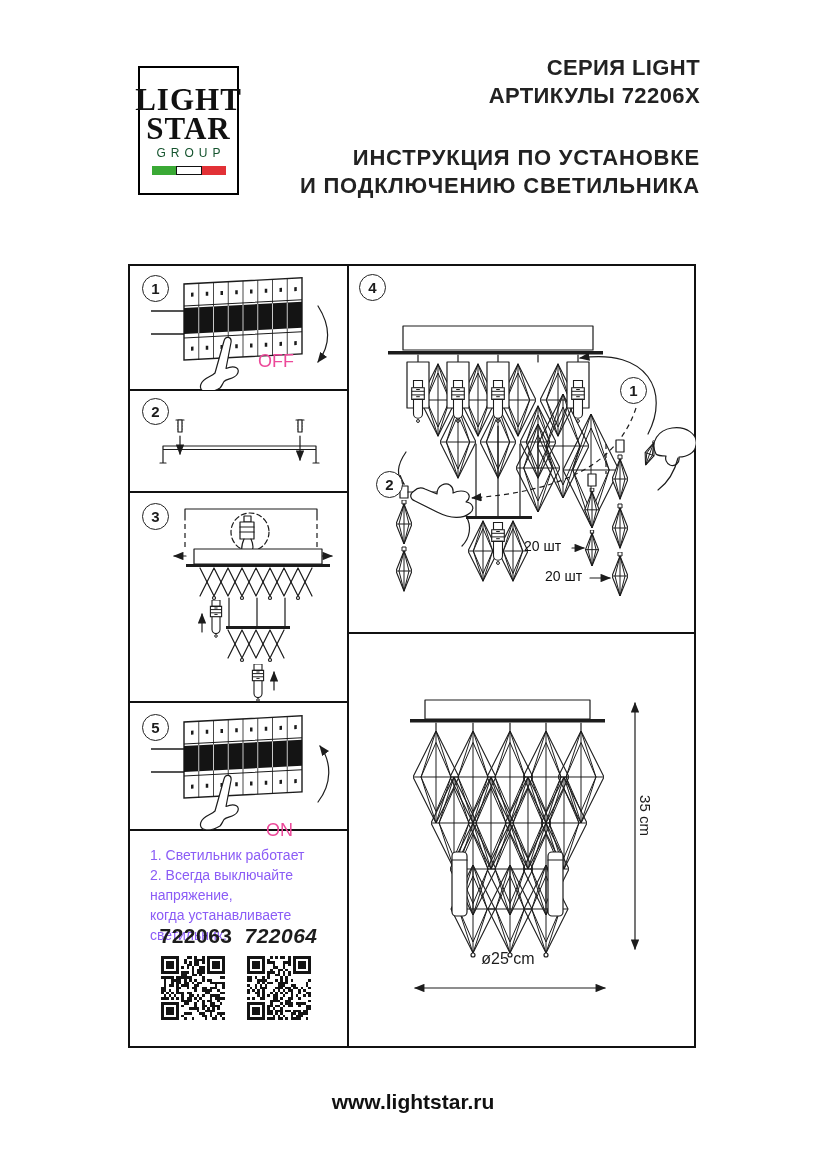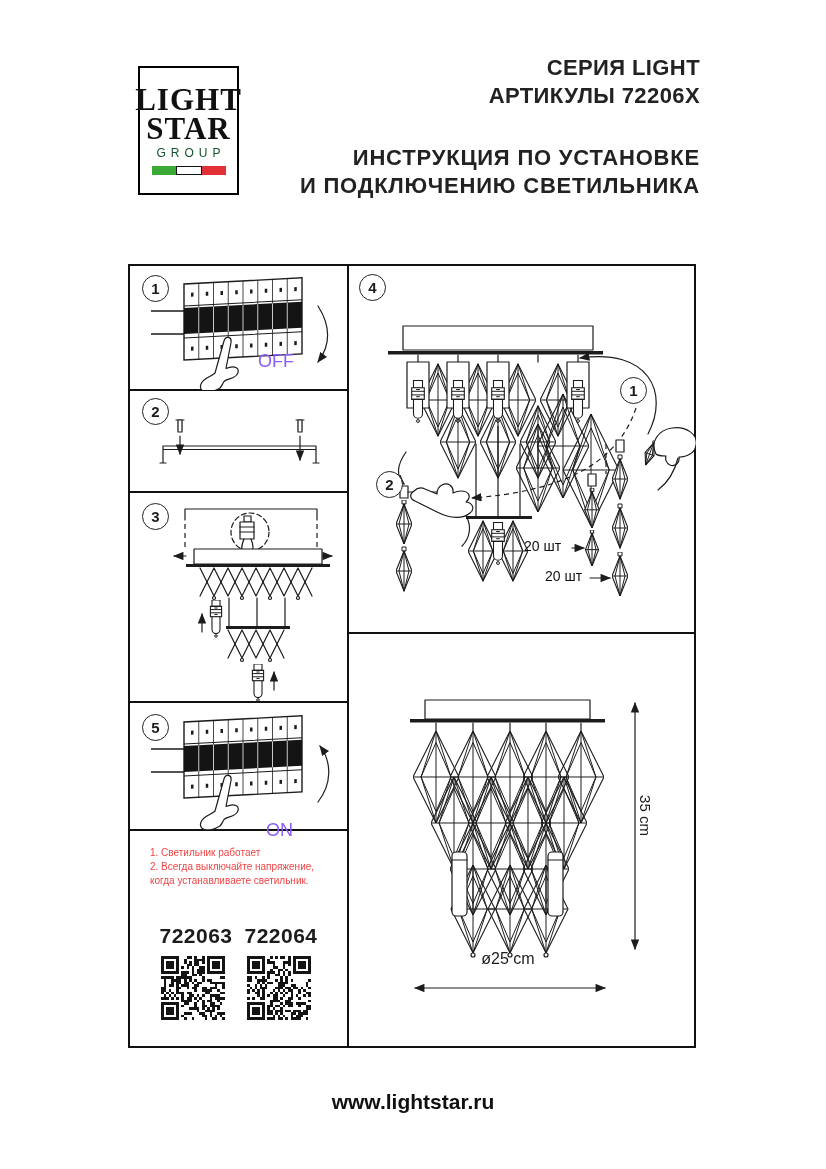--- a/index.html
+++ b/index.html
@@ -19,23 +19,23 @@
   .hdr-top{top:54px;font-size:22px;line-height:28px;letter-spacing:.4px;}
   .hdr-title{top:144px;font-size:22px;line-height:28px;letter-spacing:.8px;}
   
   .frame{position:absolute;left:128px;top:264px;width:568px;height:784px;border:2px solid #111;box-sizing:border-box;}
   .ln{position:absolute;background:#111;}
   
   .circ{position:absolute;width:27px;height:27px;border:1.7px solid #222;border-radius:50%;
         display:flex;align-items:center;justify-content:center;font-size:15px;font-weight:bold;
         background:#fff;box-sizing:border-box;}
   
-  .lbl{position:absolute;font-size:18px;color:#8b5cf6;}
+  .lbl{position:absolute;font-size:18px;color:#ec4899;}
   .qty{position:absolute;font-size:14px;color:#111;}
-  .notes{position:absolute;left:150px;top:846px;width:185px;font-size:10px;line-height:1.42;color:#ef4444;}
+  .notes{position:absolute;left:150px;top:846px;width:185px;font-size:14px;line-height:1.42;color:#8b5cf6;}
   .article{position:absolute;top:924px;width:90px;text-align:center;font-size:21px;font-weight:bold;letter-spacing:.5px;}
   .qr{position:absolute;top:956px;width:64px;height:64px;}
   .dim-h{position:absolute;left:615px;top:807px;width:60px;text-align:center;font-size:15px;
          transform:rotate(90deg);transform-origin:center;}
   .dim-d{position:absolute;left:448px;top:950px;width:120px;text-align:center;font-size:16px;}
   .footer{position:absolute;left:0;right:0;top:1090px;text-align:center;font-size:21px;font-weight:bold;color:#111;}
   svg{display:block;}
   .s{stroke:#1c1c1c;stroke-width:1.2;fill:none;stroke-linejoin:round;stroke-linecap:round;}
   .sd{stroke:#1c1c1c;stroke-width:1.2;fill:none;stroke-dasharray:5 4;}
   .f{fill:#1c1c1c;stroke:none;}
@@ -184,21 +184,21 @@
     <path class="s" d="M190,100 c14,-18 14,-40 2,-56" marker-end="url(#ah)"></path>
   </svg>
   <div class="lbl" style="left:266px;top:820px;">ON</div>
 
   <div class="notes">
     <div>1. Светильник работает</div>
     <div>2. Всегда выключайте напряжение,</div>
     <div>когда устанавливаете светильник.</div>
   </div>
   <div class="article" style="left:151px;">722063</div>
-  <div class="article" style="left:236px;">722064</div>
+  <div class="article" style="left:236px;font-style:italic;">722064</div>
   <div class="qr" style="left:161px;">
       <svg viewBox="0 0 25 25" width="100%" height="100%" shape-rendering="crispEdges" fill="#141414" xmlns="http://www.w3.org/2000/svg">
         <rect x="0" y="0" width="7" height="7"></rect>
         <rect x="1" y="1" width="5" height="5" fill="#fff"></rect>
         <rect x="2" y="2" width="3" height="3"></rect>
         <rect x="18" y="0" width="7" height="7"></rect>
         <rect x="19" y="1" width="5" height="5" fill="#fff"></rect>
         <rect x="20" y="2" width="3" height="3"></rect>
         <rect x="0" y="18" width="7" height="7"></rect>
         <rect x="1" y="19" width="5" height="5" fill="#fff"></rect>

